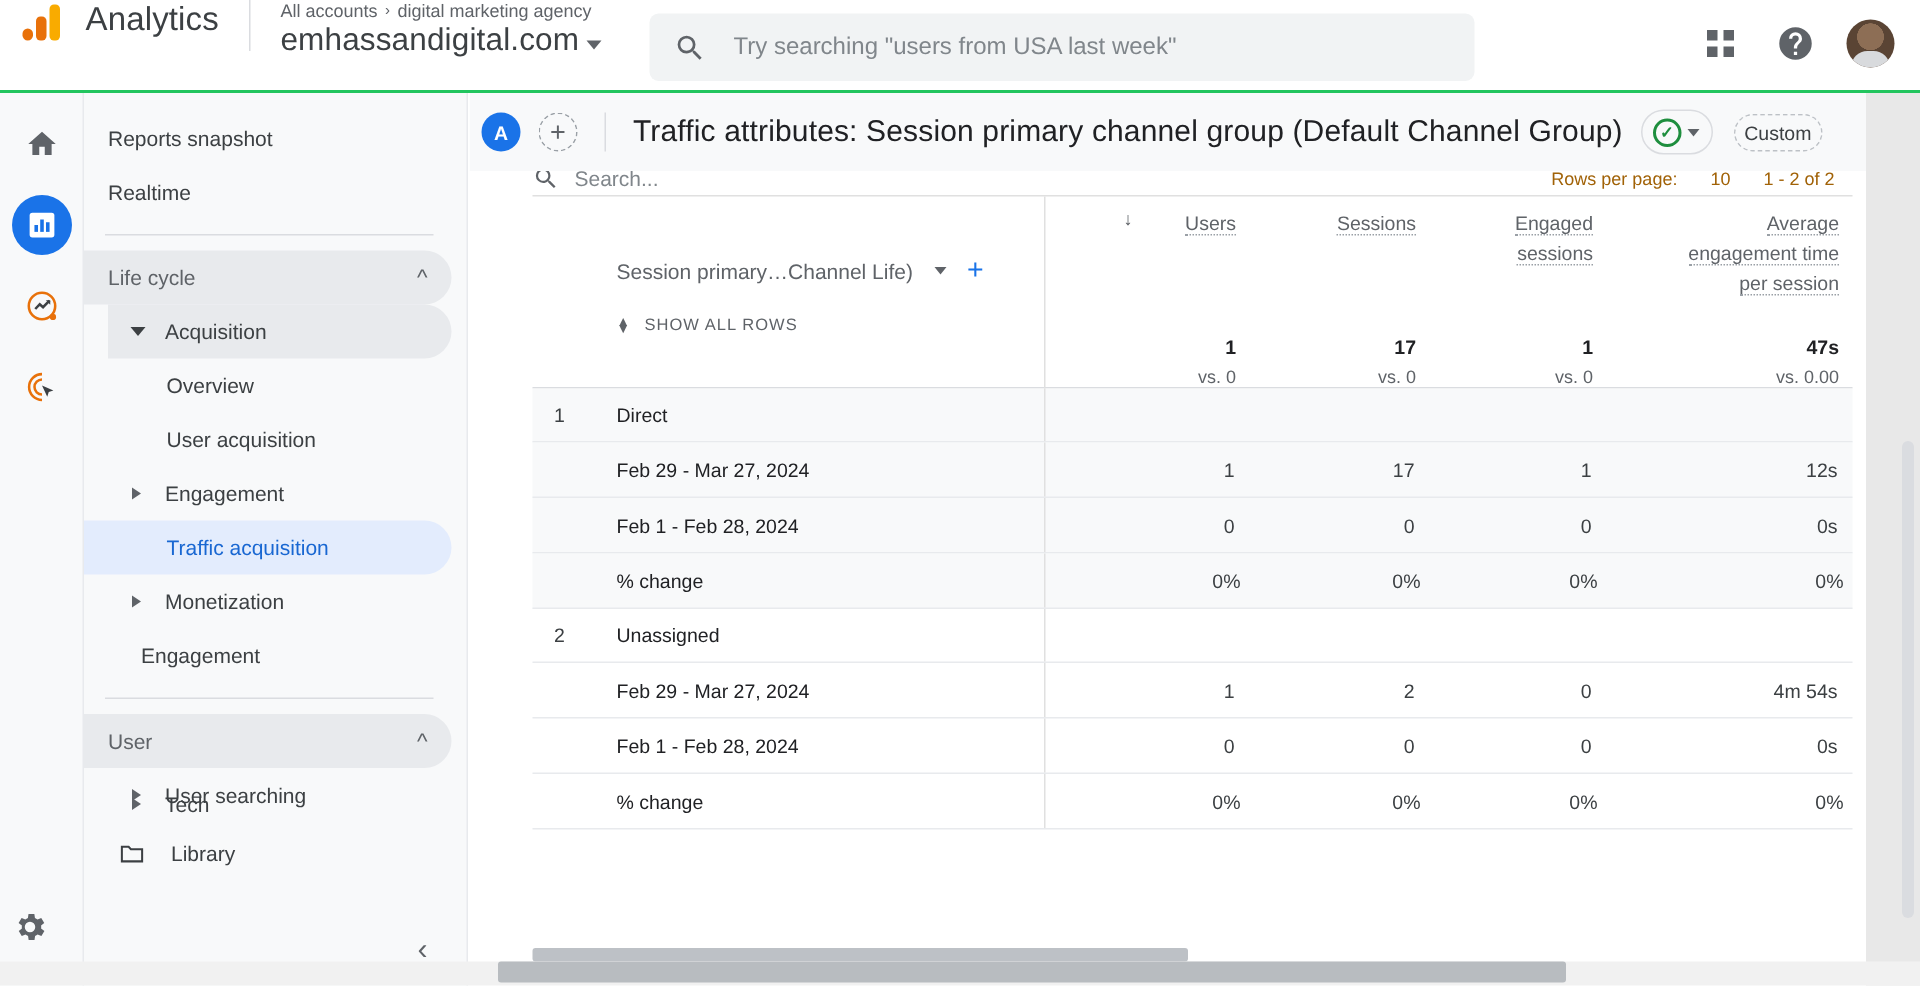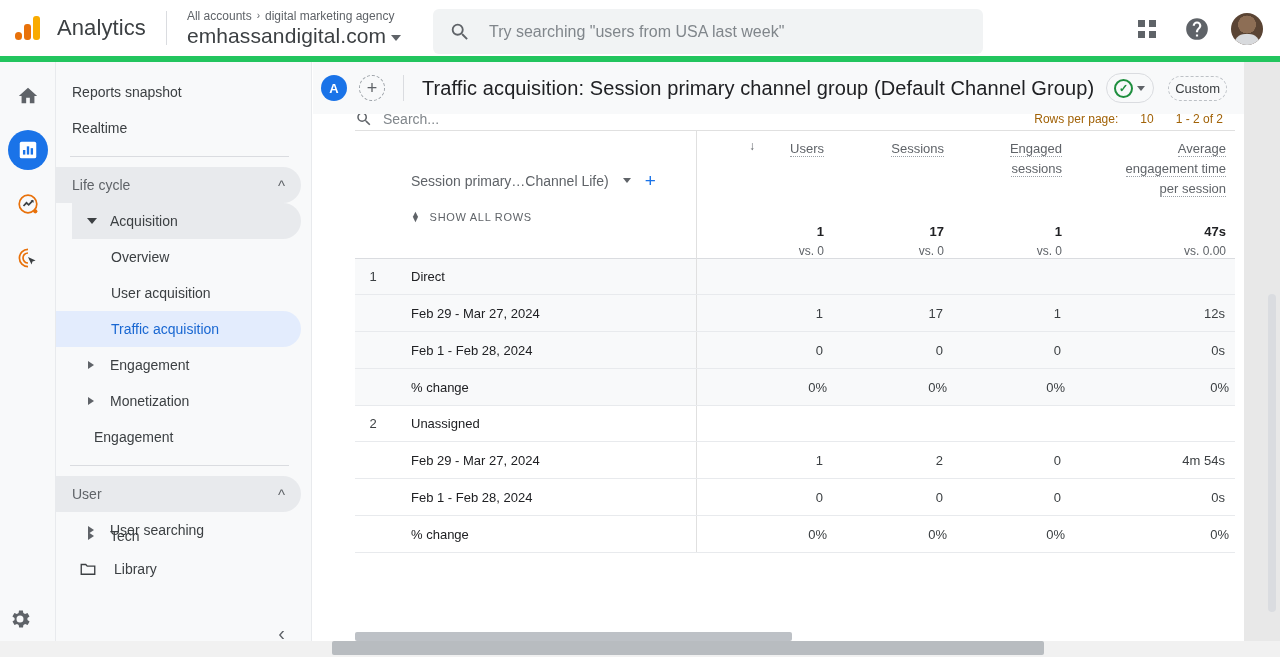--- a/index.html
+++ b/index.html
@@ -5,22 +5,22 @@
   * { box-sizing: border-box; margin: 0; padding: 0; }
   html, body {
     width: 1280px; height: 657px;
     font-family: "Liberation Sans", sans-serif;
     background: #fff; overflow: hidden;
   }
 
   
   .topbar {
     position: absolute; top: 0; left: 0; width: 1280px; height: 62px;
-    background: #fff; display: flex; align-items: center;
-    border-bottom: 6px solid #22c55e;
+    background: #fff; display: flex; align-items: flex-start;
+    border-bottom: 2px solid #22c55e;
   }
   .ga-logo { width: 30px; height: 30px; margin-left: 13px; position: relative; }
   .ga-bar { position: absolute; bottom: 3px; border-radius: 3px; }
   .ga-b1 { left: 2px;  width: 7px;  height: 8px;  background: #E8710A; border-radius: 4px; }
   .ga-b2 { left: 11px; width: 7px;  height: 16px; background: #E8710A; }
   .ga-b3 { left: 20px; width: 7px;  height: 24px; background: #F9AB00; }
   .brand-name {
     font-size: 22px; color: #3c4043; margin-left: 14px;
     letter-spacing: .1px; white-space: nowrap;
   }
@@ -312,26 +312,26 @@
   <div class="nav-item groupopen nav-rel pad1">
     <span class="tri-d"></span>
     <span>Acquisition</span>
   </div>
   <div class="nav-item pad2">
     <span>Overview</span>
   </div>
   <div class="nav-item pad2">
     <span>User acquisition</span>
   </div>
-  <div class="nav-item pad2 selected">
-    <span>Traffic acquisition</span>
-  </div>
   <div class="nav-item nav-rel pad1">
     <span class="tri-r"></span>
     <span>Engagement</span>
+  </div>
+  <div class="nav-item pad2 selected">
+    <span>Traffic acquisition</span>
   </div>
   <div class="nav-item nav-rel pad1">
     <span class="tri-r"></span>
     <span>Monetization</span>
   </div>
   <div class="nav-item pad1">
     <span>Engagement</span>
   </div>
 
   <div class="nav-sep"></div>
@@ -362,21 +362,21 @@
 
   <div class="collapse-btn">‹</div>
 </div>
 
 <div class="main">
 
   <div class="titlebar">
     <div class="abadge">A</div>
     <div class="plus-circle">+</div>
     <div class="tsep"></div>
-    <div class="page-title">Traffic acquisition: Session primary channel group (Default Channel Group)</div>
+    <div class="page-title">Traffic attributes: Session primary channel group (Default Channel Group)</div>
     <div class="status-pill">
       <span class="check-circle">✓</span>
       <span class="caret-sm"></span>
     </div>
     <div class="custom-chip">Custom</div>
     <div class="clip-right">
       <span class="clip-txt">Fe</span>
       <span class="clip-txt2">Compa</span>
     </div>
   </div>

